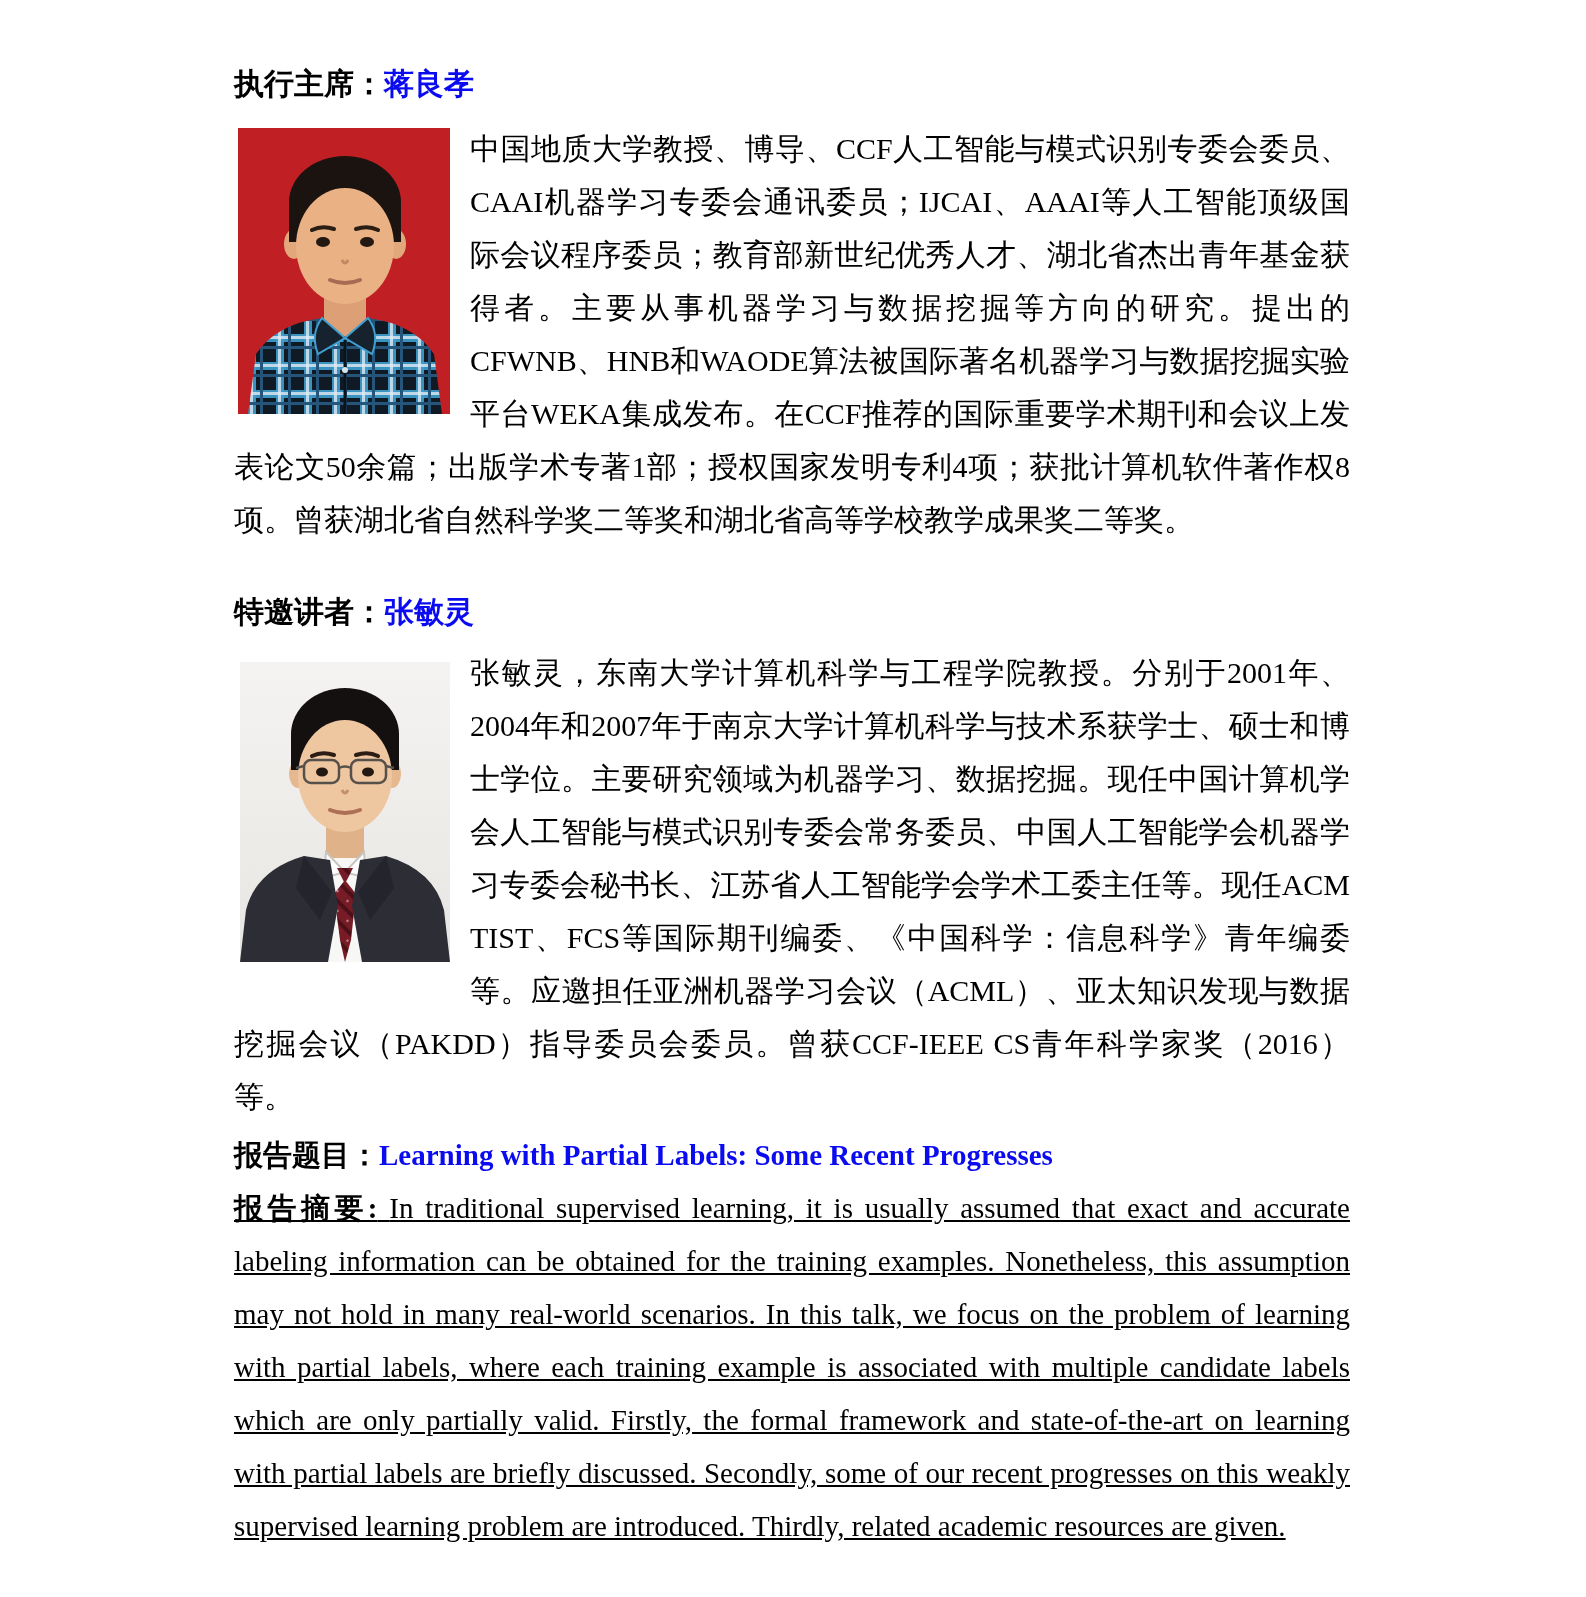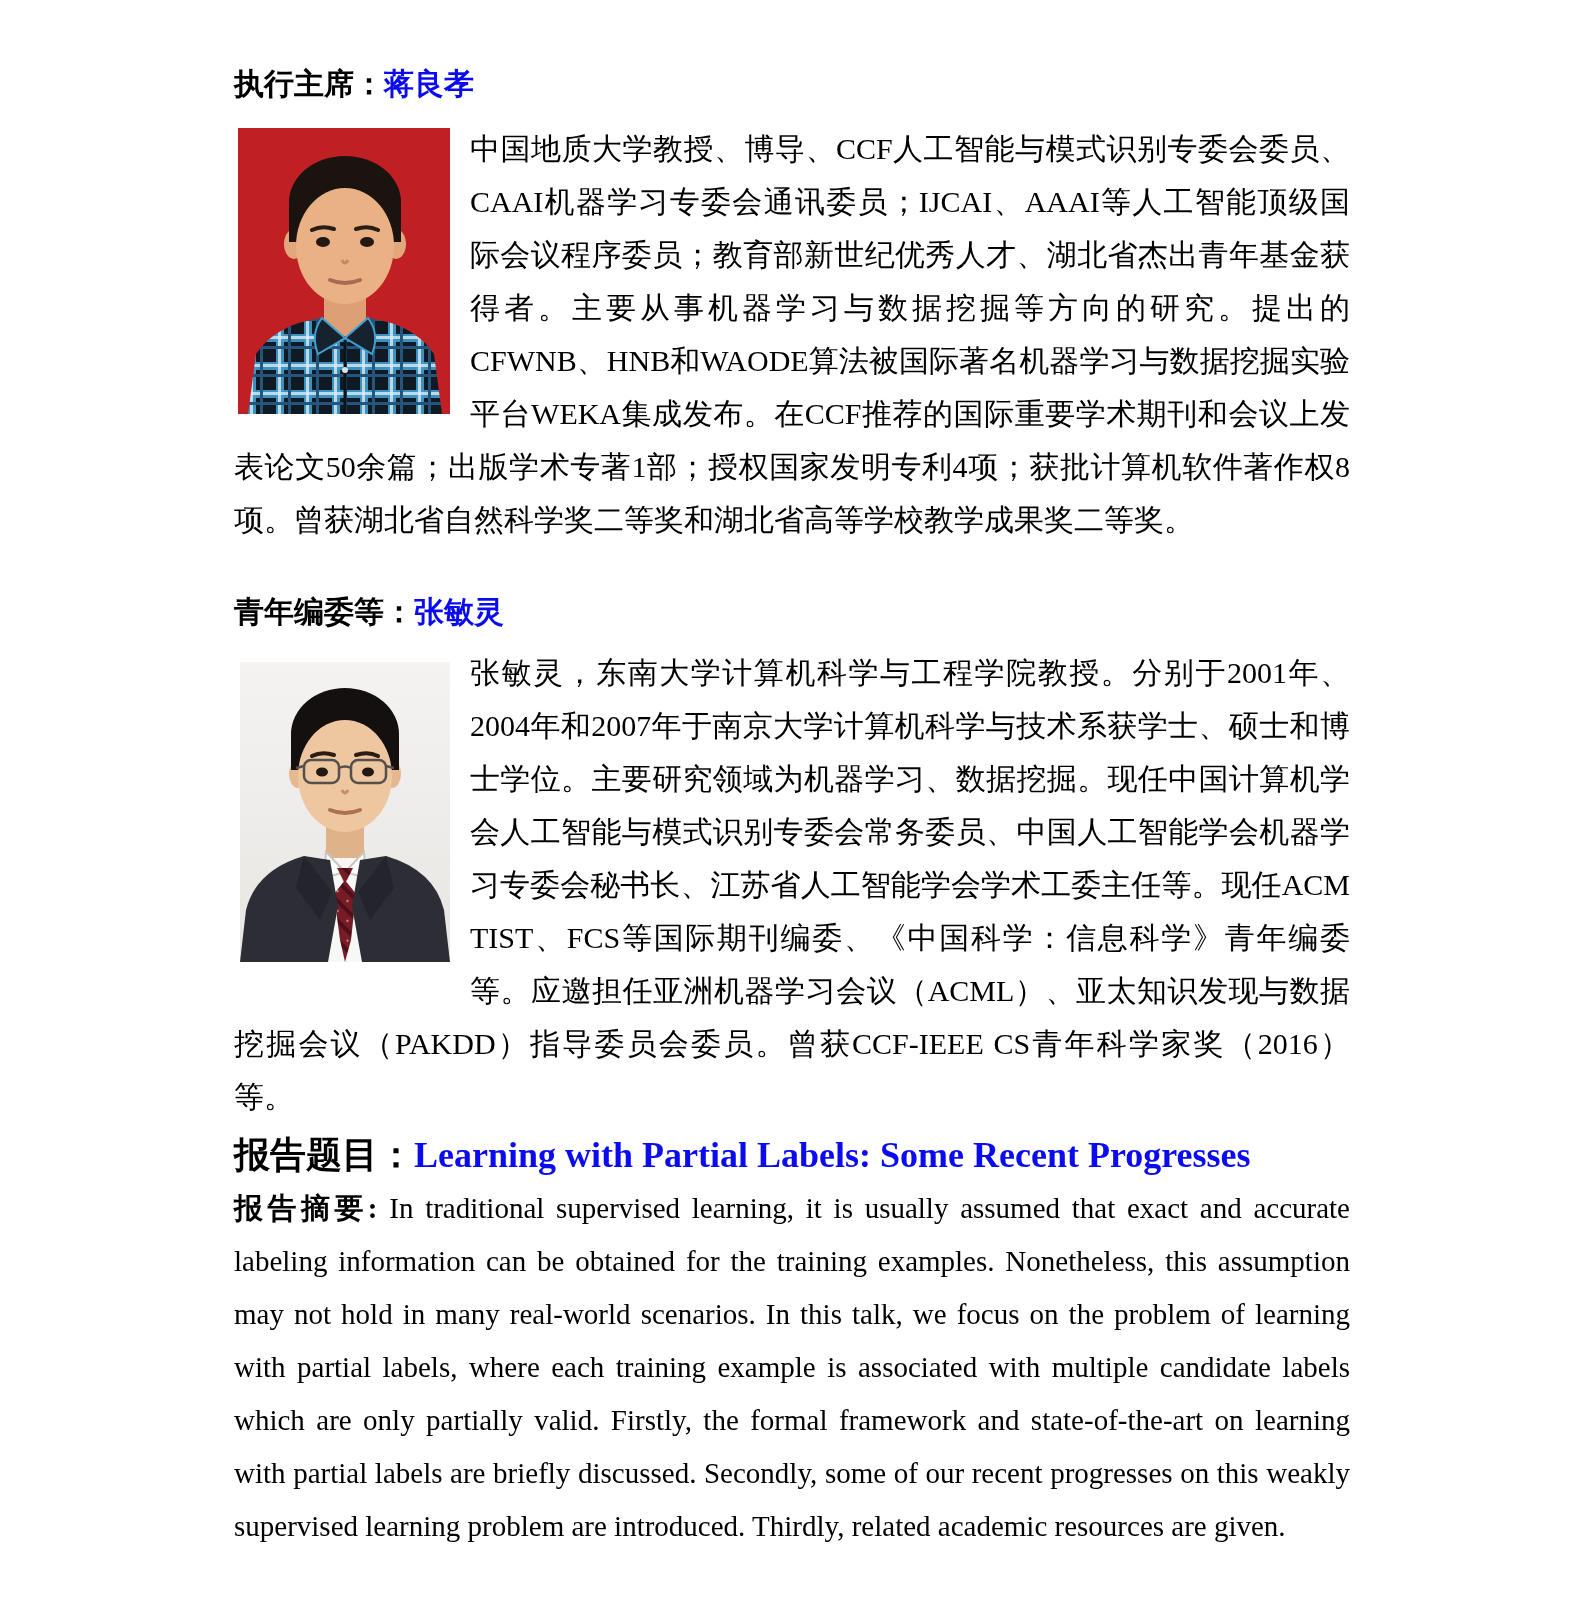--- a/index.html
+++ b/index.html
@@ -42,35 +42,36 @@
     width:212px; height:286px;
     margin:6px 20px 14px 4px;
   }
   .photo-speaker {
     width:210px; height:300px;
     margin:16px 20px 10px 6px;
   }
   .photo svg { display:block; width:100%; height:100%; }
   .talk-title-line {
     margin:0; margin-top:6px;
-    font-size:36px;
+    font-size:29px;
     line-height:53px;
   }
   .talk-label { font-weight:bold; color:#000000; }
   .title-link {
     color:#0b0bf0;
     font-weight:bold;
     text-decoration:none;
     cursor:pointer;
   }
   .abstract {
     margin:0;
     font-size:29px;
     line-height:53px;
     text-align:justify;
+    text-decoration:underline;
   }
   .abstract-label { font-weight:bold; }
   .clearfix::after { content:""; display:block; clear:both; }
 </style>
 </head>
 <body>
 
 <div class="page">
 
   <section>
@@ -107,21 +108,21 @@
           <path d="M10,286 L18,226 Q38,196 84,190 L107,210 L130,190 Q176,196 196,226 L204,286 Z" fill="url(#plaid)"></path>
           <path d="M84,190 L107,210 L80,226 Q72,206 84,190 Z" fill="#16222e" stroke="#3e9fd0" stroke-width="2"></path>
           <path d="M130,190 L107,210 L134,226 Q142,206 130,190 Z" fill="#16222e" stroke="#3e9fd0" stroke-width="2"></path>
           <line x1="107" y1="212" x2="107" y2="286" stroke="#0b141d" stroke-width="3"></line>
           <circle cx="107" cy="242" r="3" fill="#d8e4ec"></circle>
         </svg>
         </span><span>中国地质大学教授、博导、CCF人工智能与模式识别专委会委员、CAAI机器学习专委会通讯委员；IJCAI、AAAI等人工智能顶级国际会议程序委员；教育部新世纪优秀人才、湖北省杰出青年基金获得者。主要从事机器学习与数据挖掘等方向的研究。提出的CFWNB、HNB和WAODE算法被国际著名机器学习与数据挖掘实验平台WEKA集成发布。在CCF推荐的国际重要学术期刊和会议上发表论文50余篇；出版学术专著1部；授权国家发明专利4项；获批计算机软件著作权8项。曾获湖北省自然科学奖二等奖和湖北省高等学校教学成果奖二等奖。</span></p>
   </section>
 
   <section class="section-speaker">
-    <h2 class="heading"><span>青年编委等：</span><a class="name-link">张敏灵</a></h2>
+    <h2 class="heading"><span>特邀讲者：</span><a class="name-link">张敏灵</a></h2>
 
     <p class="bio bio-speaker clearfix"><span class="photo photo-speaker">
           <svg viewBox="0 0 210 300" xmlns="http://www.w3.org/2000/svg" preserveAspectRatio="none">
           <defs>
             <pattern id="tiepat" patternUnits="userSpaceOnUse" width="14" height="14" patternTransform="rotate(45)">
               <rect width="14" height="14" fill="#771c26"></rect>
               <rect x="0" y="0" width="14" height="4" fill="#4e1018"></rect>
               <circle cx="7" cy="9" r="1.2" fill="#b98a8f"></circle>
             </pattern>
             <linearGradient id="bgfade" x1="0" y1="0" x2="0" y2="1">

